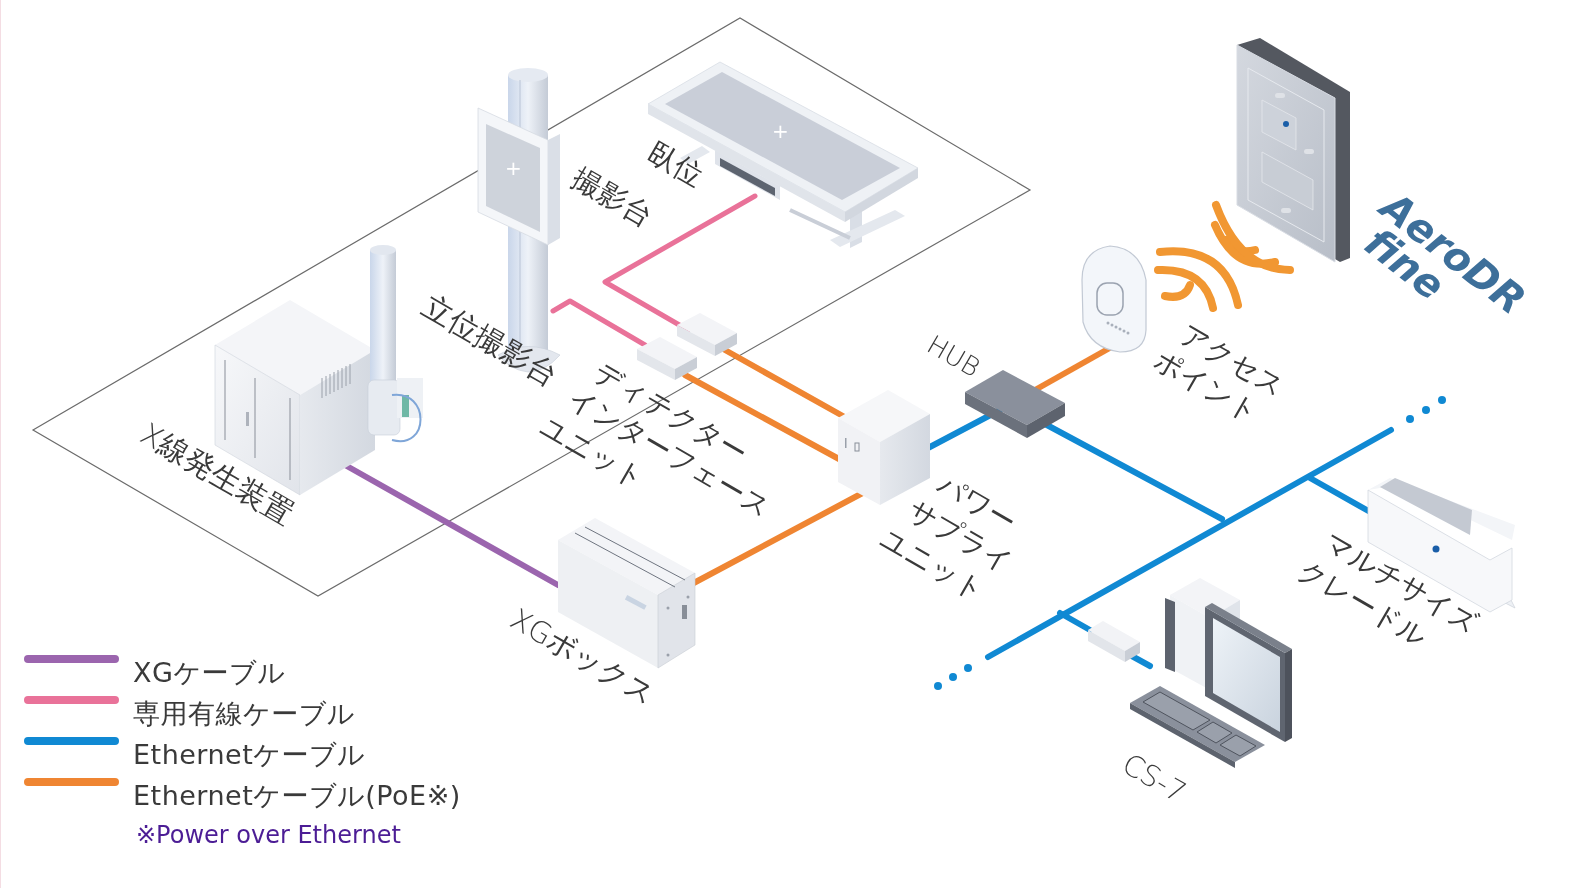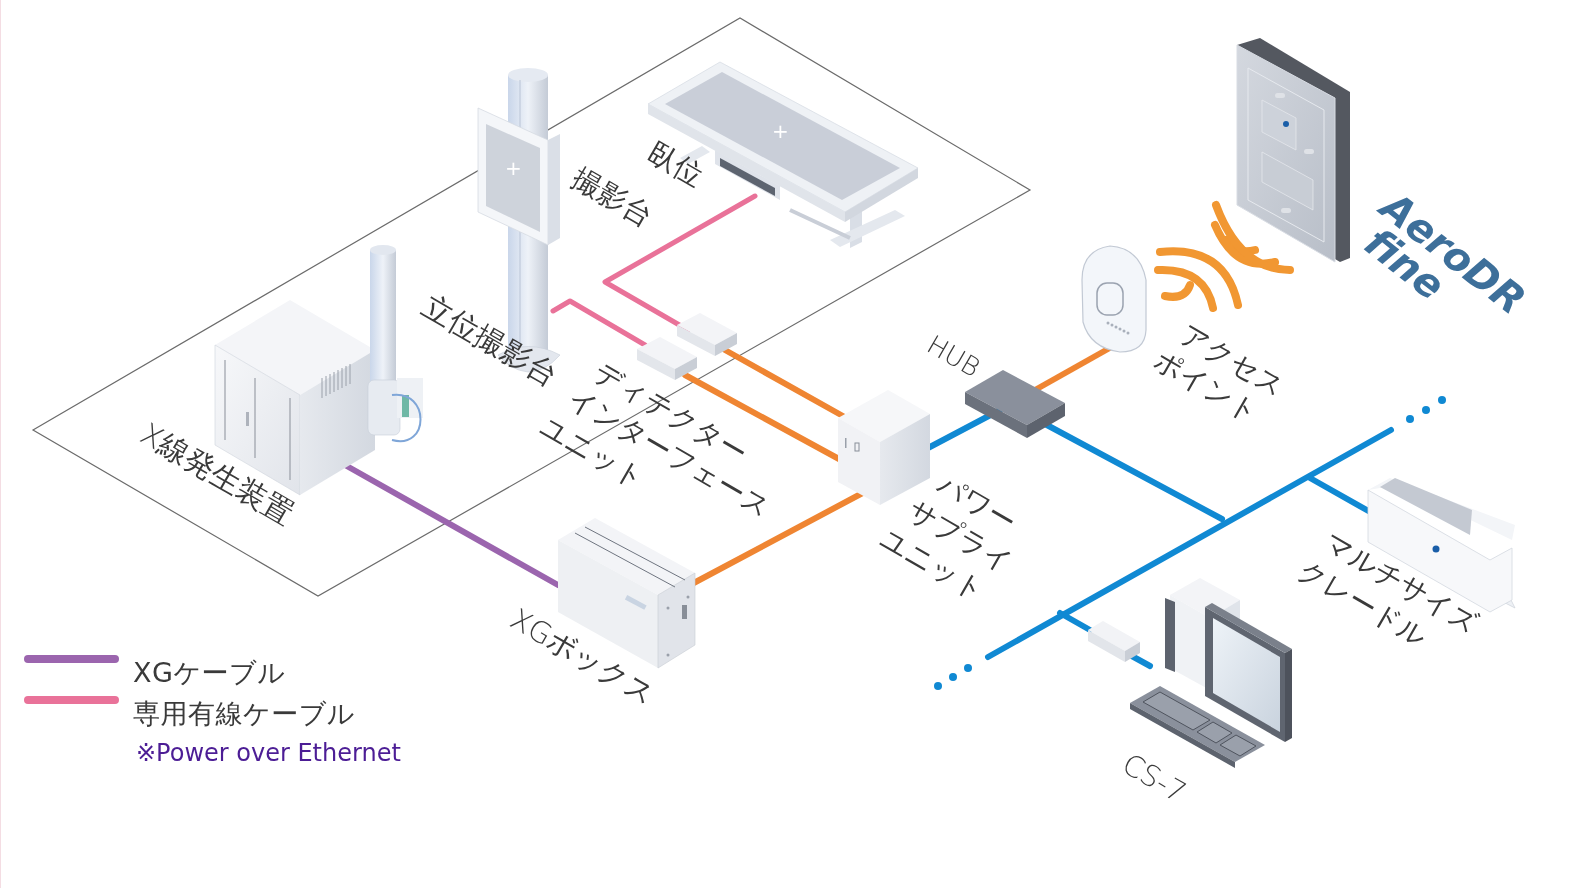--- a/index.html
+++ b/index.html
@@ -259,14 +259,22 @@
 
 <div class="legend">
   <div class="legend-row">
     <span class="legend-swatch" style="background:#9b65ae"></span>
     <span class="legend-text">XGケーブル</span>
   </div>
   <div class="legend-row">
     <span class="legend-swatch" style="background:#e97299"></span>
     <span class="legend-text">専用有線ケーブル</span>
   </div>
+  <div class="legend-row">
+    <span class="legend-swatch" style="background:#1089d3"></span>
+    <span class="legend-text">Ethernetケーブル</span>
+  </div>
+  <div class="legend-row">
+    <span class="legend-swatch" style="background:#ef8532"></span>
+    <span class="legend-text">Ethernetケーブル(PoE※)</span>
+  </div>
   <div class="legend-note">※Power over Ethernet</div>
 </div>
 
 </body></html>

